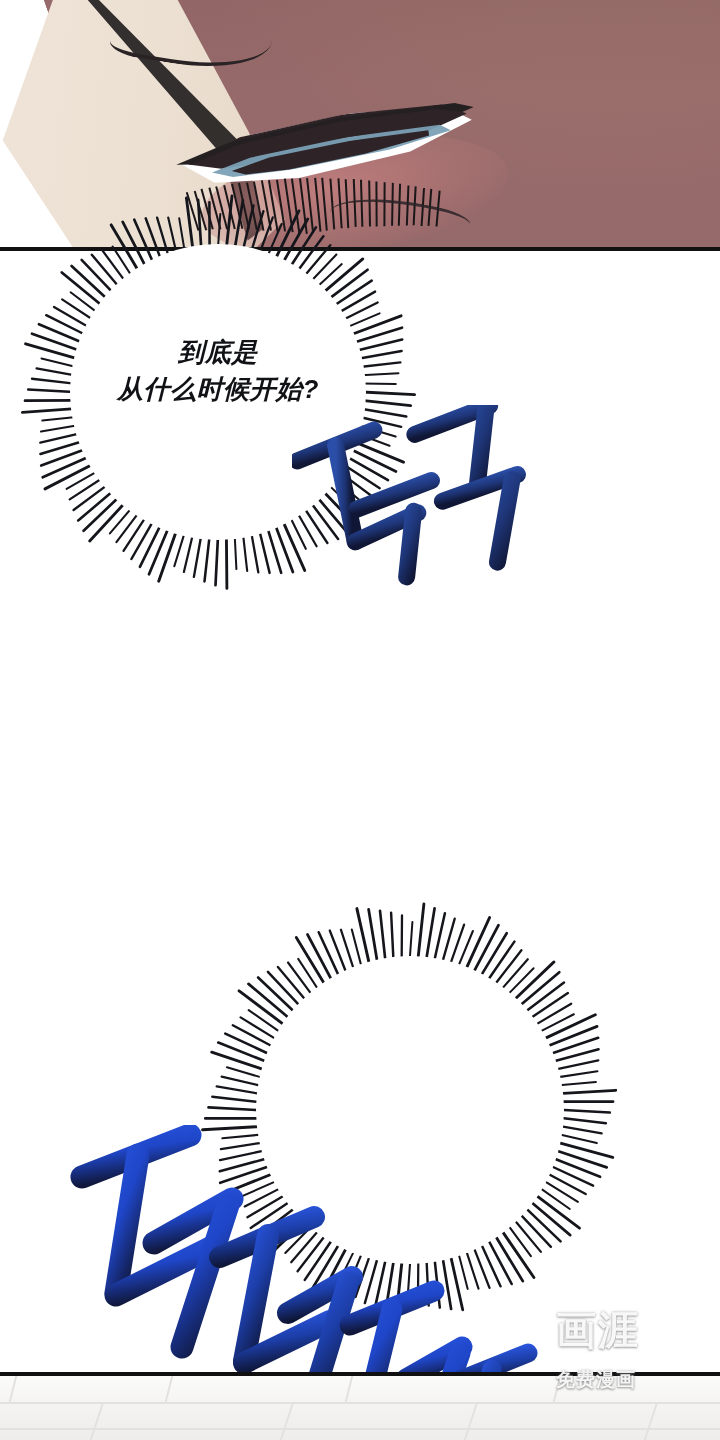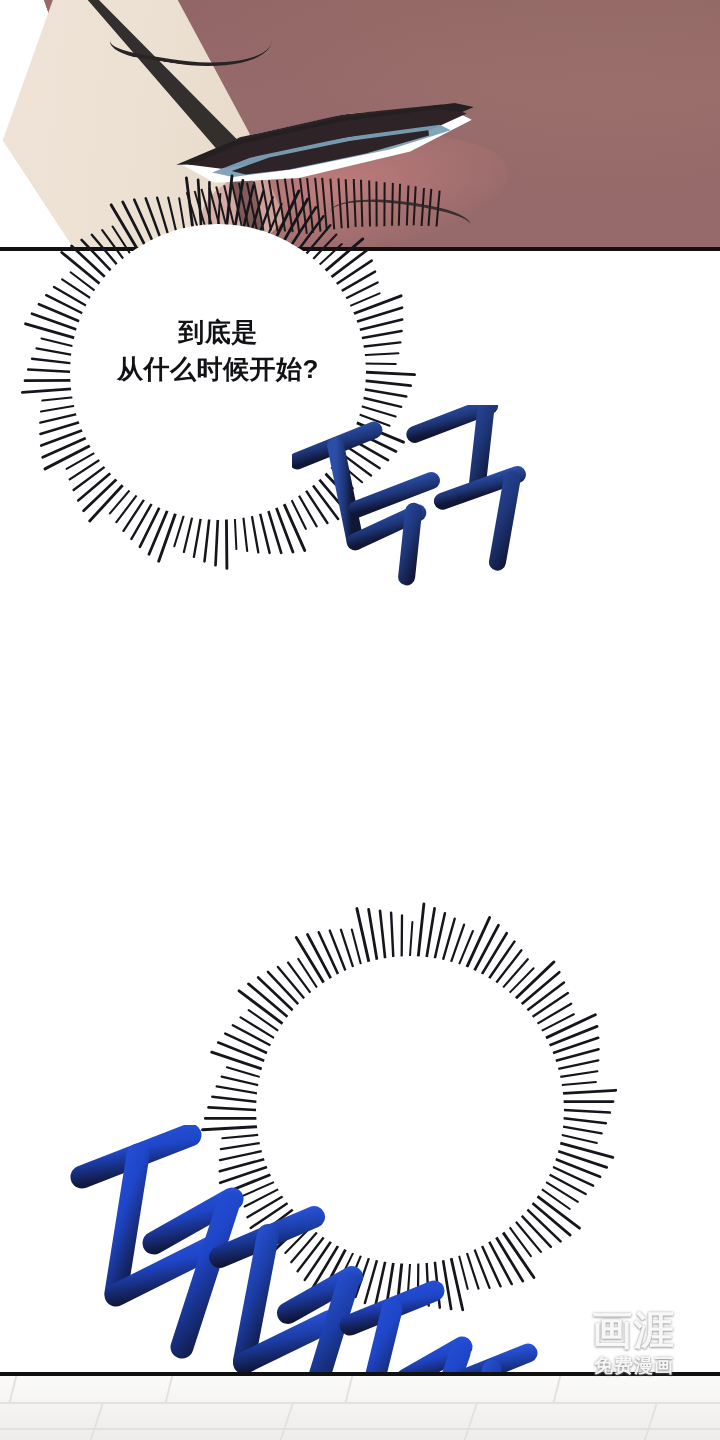--- a/index.html
+++ b/index.html
@@ -82,45 +82,45 @@
   .burst{position:absolute;}
   .burst .bsvg{position:absolute;left:0;top:0;}
   .bubble-core{position:absolute;border-radius:50%;background:#ffffff;}
   .bubble-text{
     position:absolute;left:0;width:100%;text-align:center;
     color:#111215;font-weight:700;line-height:1.42;
     letter-spacing:.5px;white-space:pre-line;
     font-family:"Liberation Sans","DejaVu Sans",sans-serif;
   }
 
-  #burst1{left:18px;top:172px;width:400px;height:400px;}
+  #burst1{left:18px;top:192px;width:400px;height:400px;font-style:italic;}
   #burst1 .bubble-core{left:52px;top:52px;width:296px;height:296px;}
   #burst1 .bubble-text{top:142px;font-size:26px;}
 
   #burst2{left:200px;top:900px;width:420px;height:420px;}
   #burst2 .bubble-core{left:56px;top:56px;width:308px;height:308px;}
   #burst2 .bubble-text{top:160px;font-size:26px;}
 
   
   .sfx{position:absolute;pointer-events:none;}
 
   
   .panel-floor{position:absolute;left:0;top:1376px;width:720px;height:64px;overflow:hidden;
     background:linear-gradient(180deg,#fbfbfa 0%,#f2f1ef 60%,#eeedeb 100%);}
   .floor-line{position:absolute;background:#e2e1df;}
   .floor-top-rule{position:absolute;left:0;top:1372px;width:720px;height:5px;background:#111;}
 
   
-  .watermark{position:absolute;right:8px;top:1310px;width:156px;text-align:center;
+  .watermark{position:absolute;right:8px;top:1310px;width:156px;text-align:left;
     user-select:none;pointer-events:none;}
   .wm-main{font-size:40px;font-weight:700;color:rgba(255,255,255,.92);
     letter-spacing:2px;line-height:1;
     text-shadow:0 0 3px rgba(120,120,120,.55),0 1px 2px rgba(90,90,90,.5);
     font-family:"DejaVu Sans","Liberation Sans",sans-serif;}
-  .wm-sub{margin-top:6px;font-size:19px;font-weight:700;color:rgba(255,255,255,.9);
+  .wm-sub{margin-top:20px;font-size:19px;font-weight:700;color:rgba(255,255,255,.9);
     letter-spacing:1px;line-height:1;
     text-shadow:0 0 3px rgba(120,120,120,.6),0 1px 2px rgba(90,90,90,.55);
     font-family:"DejaVu Sans","Liberation Sans",sans-serif;}
 </style>
 </head>
 <body>
 
 <div id="page">
 
   <div class="panel-face">

